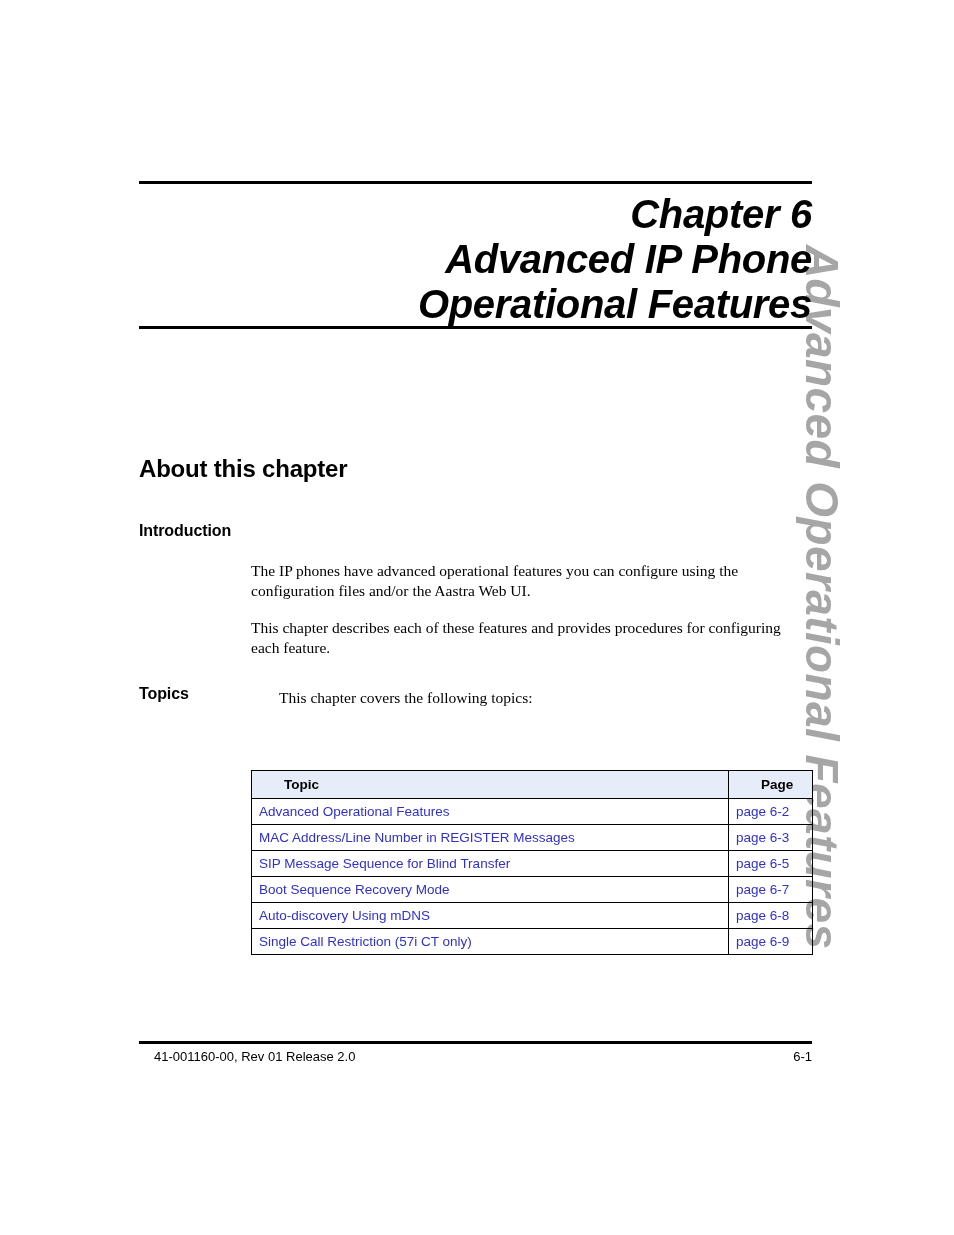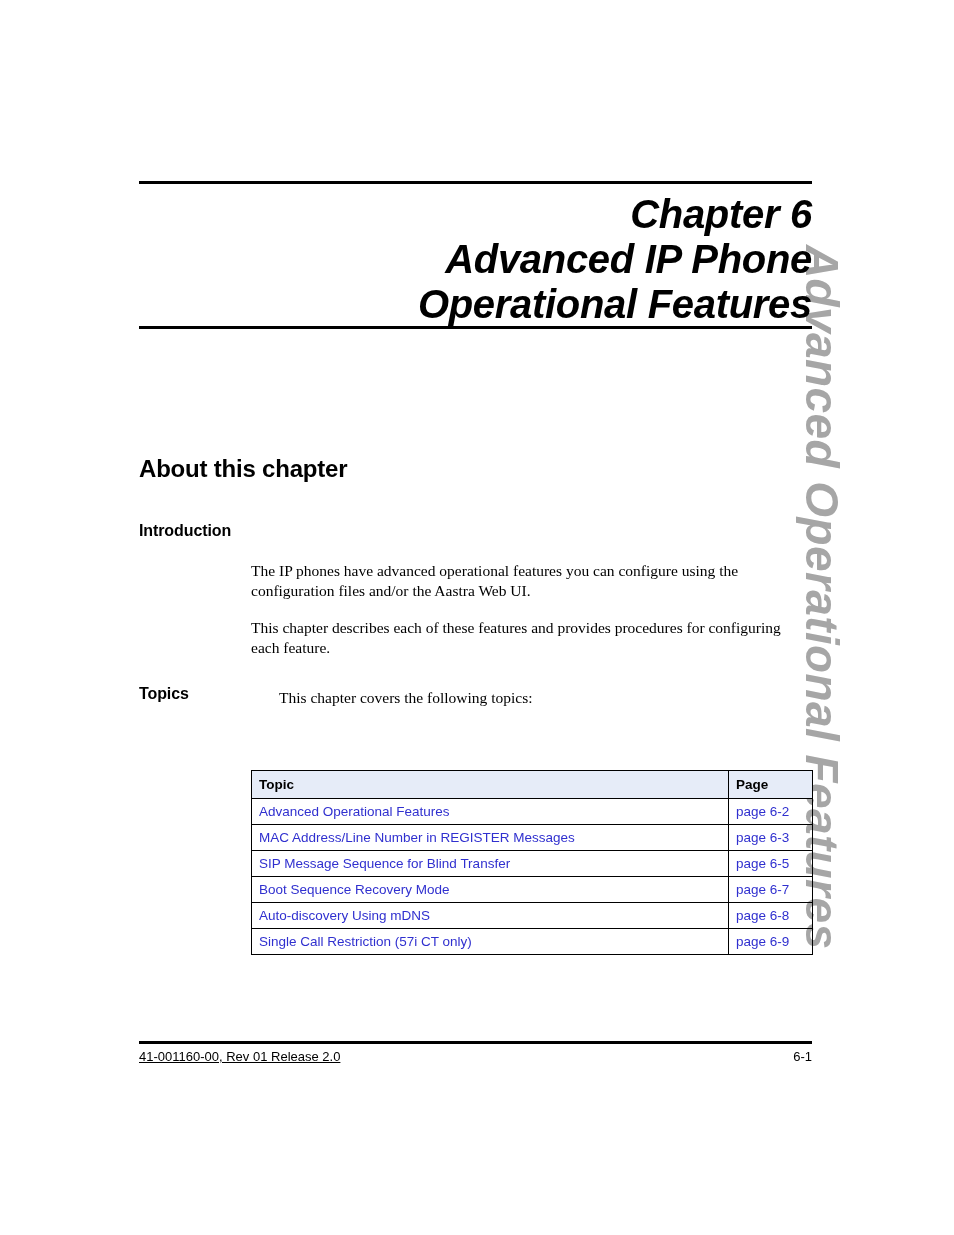--- a/index.html
+++ b/index.html
@@ -137,20 +137,21 @@
     vertical-align: middle;
     font-size: 13.5px;
     line-height: 16px;
   }
   .topics-table thead th {
     background: #e6ecf8;
     font-weight: bold;
     color: #000000;
     text-align: left;
     height: 27px;
+    padding-left: 25px;
   }
   .topics-table thead th .cellpad { padding-left: 7px; }
   .topics-table td .cellpad { padding-left: 7px; }
   .topics-table td.page-cell .cellpad { padding-left: 7px; }
 
   .link {
     color: #3030cf;
     text-decoration: none;
     font-size: 13.5px;
     font-family: "Liberation Sans", "DejaVu Sans", sans-serif;
@@ -172,24 +173,23 @@
     left: 139px;
     top: 1048px;
     width: 673px;
     font-family: "Liberation Sans", "DejaVu Sans", sans-serif;
     font-size: 13px;
     line-height: 18px;
     color: #000000;
   }
   .footer-left {
     position: absolute;
-    left: 0;
+    left: 15px;
     top: 0;
     white-space: nowrap;
-    text-decoration: underline;
   }
   .footer-right {
     position: absolute;
     right: 0;
     top: 0;
     text-align: left;
     white-space: nowrap;
   }
 </style>
 </head>

